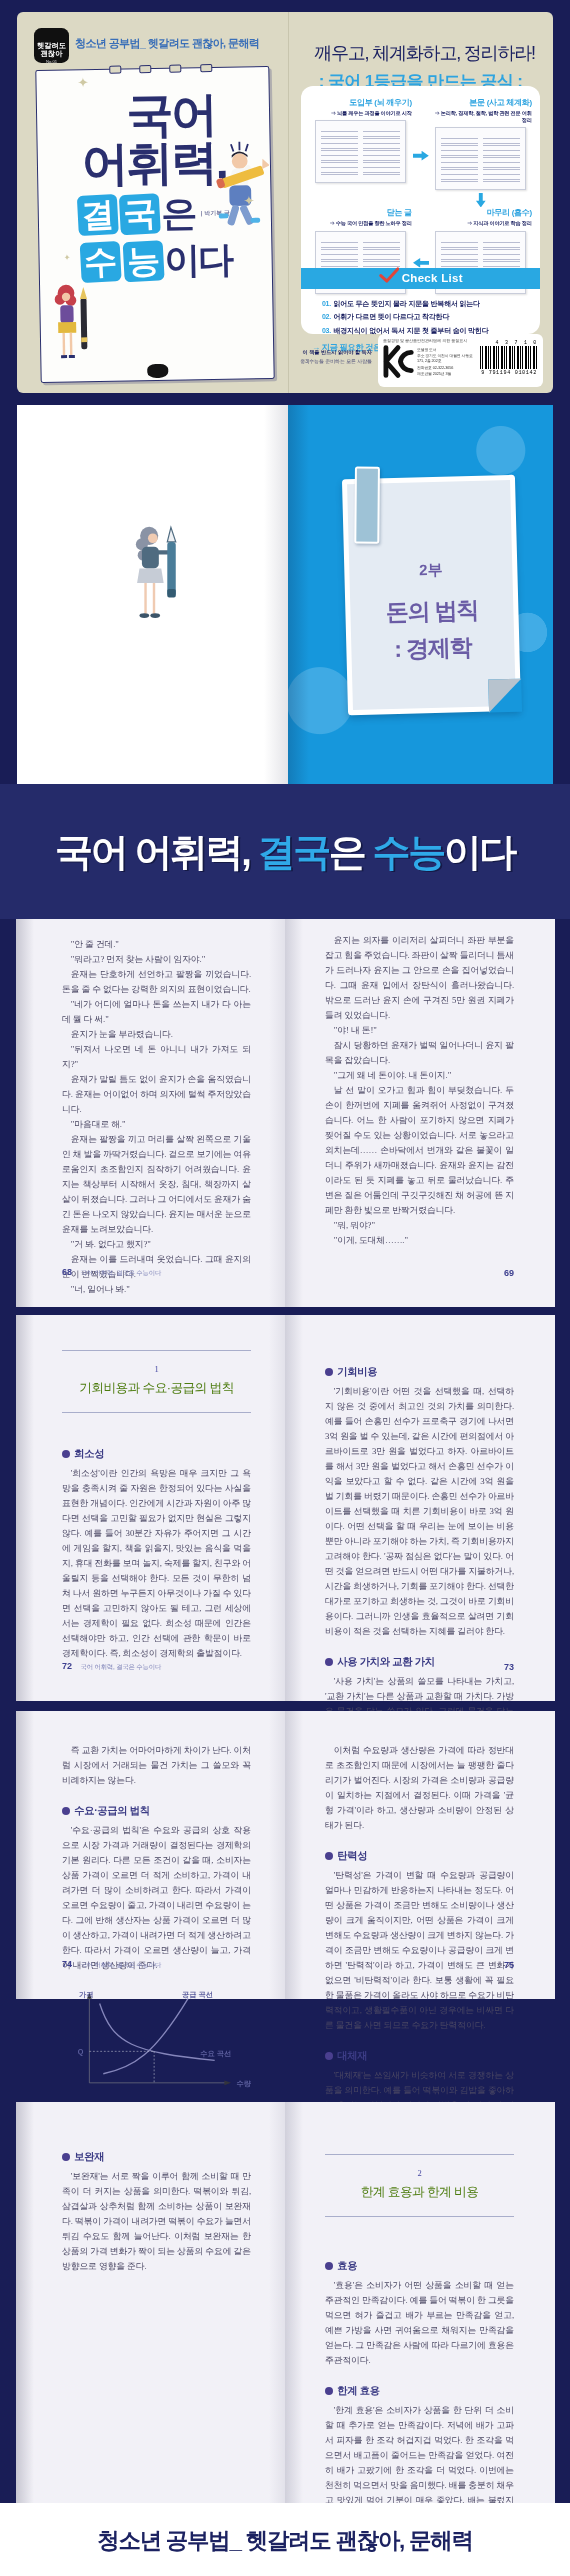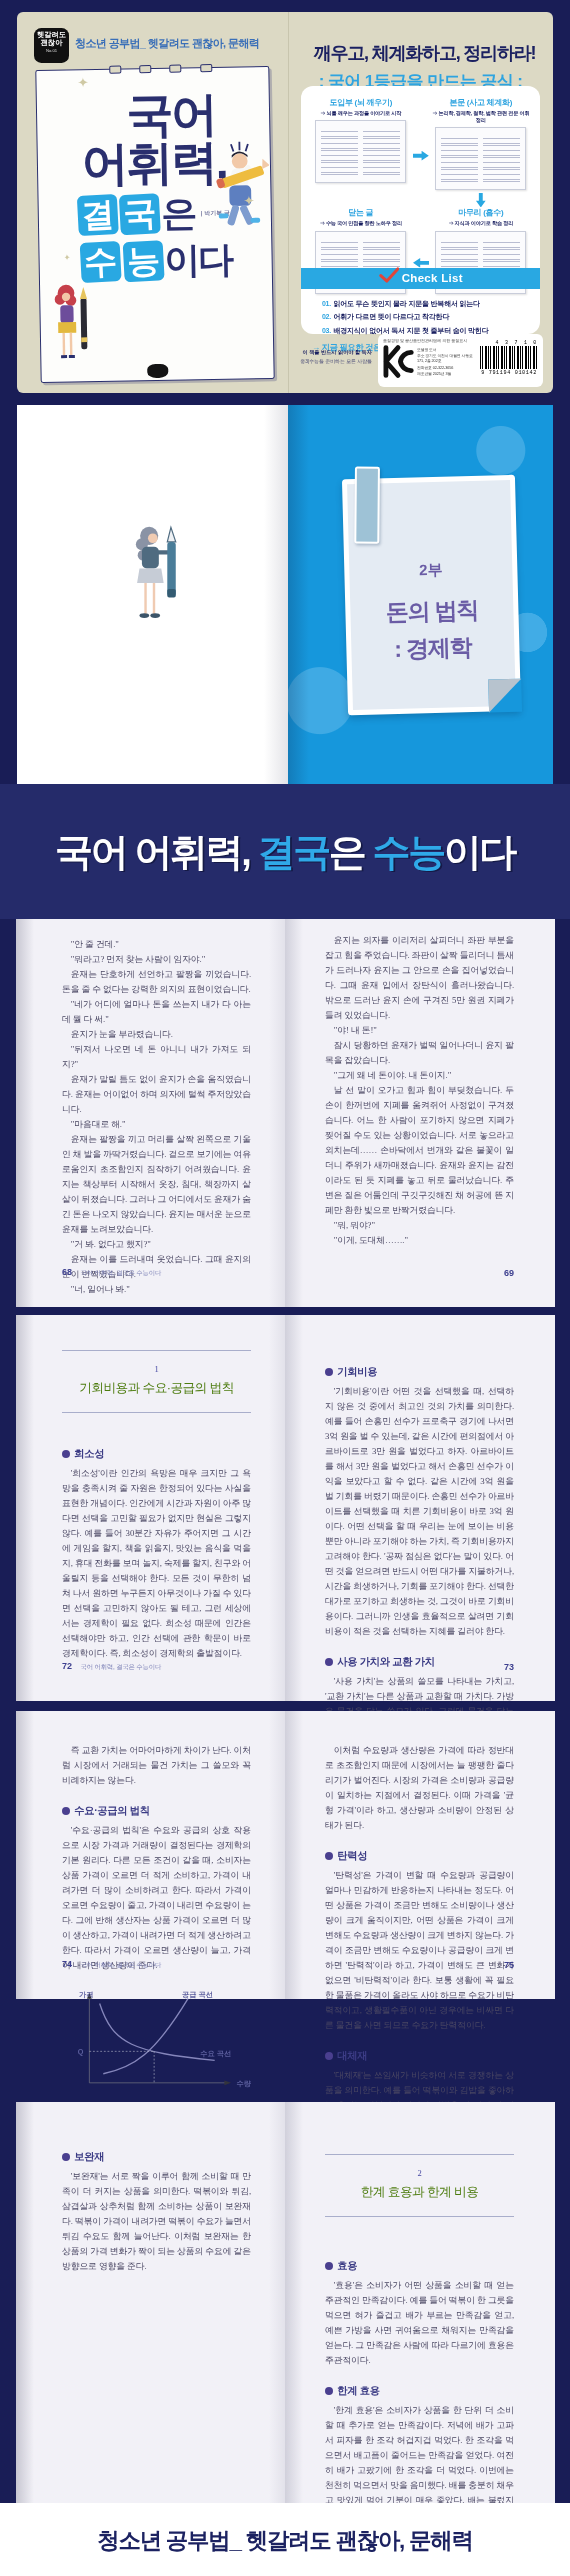--- a/index.html
+++ b/index.html
@@ -7,46 +7,46 @@
   #stage{position:relative;width:570px;height:2576px;background:#191d56;overflow:hidden;}
 
   
   #cover-section{position:absolute;top:12px;left:17px;width:536px;height:381px;
     background:#dcd9c4;border-radius:6px;overflow:hidden;}
   #cover-divider{position:absolute;top:0;left:271px;width:0.6px;height:100%;background:#c8c5ae;}
 
   
   #front-cover{position:absolute;top:0;left:0;width:271px;height:100%;}
   .badge{position:absolute;top:16px;left:17px;width:35px;height:35px;background:#101010;
-    border-radius:7.3px;color:#fff;text-align:center;padding-top:3px;box-sizing:border-box;}
+    border-radius:7.3px;color:#fff;text-align:center;padding-top:14px;box-sizing:border-box;}
   .badge .b1{font-size:7.3px;font-weight:bold;line-height:8px;}
   .badge .bno{font-size:4.2px;margin-top:1.2px;color:#ddd;}
   .series-line{position:absolute;top:24px;left:58px;width:194px;font-size:11px;font-weight:bold;
     color:#3a6fb8;letter-spacing:-0.6px;}
   .sheet{position:absolute;top:56px;left:20.6px;width:232px;height:311px;background:#fdfdfb;
     border:1.8px solid #2a2f6e;border-radius:2.4px;transform:rotate(-1deg);box-shadow:2.4px 2.4px 0 rgba(42,47,110,.25);}
   .notch{position:absolute;top:-3.6px;width:9.7px;height:6px;background:#dcd9c4;border:1.2px solid #2a2f6e;border-radius:1.8px;}
   .title-block{position:absolute;top:22px;left:0;width:100%;}
   .trow{display:flex;align-items:center;justify-content:center;line-height:1.02;}
   .t-navy{font-size:47px;font-weight:bold;color:#2a2f6e;letter-spacing:-2.4px;}
   .chip{display:inline-block;width:40px;height:40px;background:#29a8e2;color:#fff;border-radius:6px;
     font-size:33px;font-weight:bold;text-align:center;line-height:40px;margin:1.2px;transform:rotate(-2deg);}
   .author-v{font-size:6px;color:#2a2f6e;margin-left:6px;letter-spacing:0;}
   .sparkle{position:absolute;color:#cfc9a4;font-size:13.3px;}
   .cover-logo{position:absolute;bottom:2.4px;left:50%;transform:translateX(-50%);width:20.6px;height:13.3px;
     background:#141414;border-radius:40% 40% 45% 45%;}
 
   
   #promo{position:absolute;top:0;left:271px;width:265px;height:100%;}
-  .promo-headline{margin-top:29px;text-align:center;font-size:18px;font-weight:bold;color:#1b2161;letter-spacing:-1.2px;padding-left:8px;}
+  .promo-headline{margin-top:29px;text-align:center;font-size:18px;font-weight:normal;color:#1b2161;letter-spacing:-1.2px;padding-left:8px;}
   .promo-subhead{text-align:center;font-size:17px;font-weight:bold;color:#2ea4e0;margin-top:4.9px;letter-spacing:-0.6px;}
   .promo-box{position:absolute;top:74px;left:13.3px;width:239px;height:248px;background:#fff;border-radius:12px;}
   .flow-grid{position:absolute;top:11px;left:8.5px;width:222px;}
   .flow-row{display:flex;justify-content:space-between;}
-  .flow-cell{width:102px;text-align:center;}
+  .flow-cell{width:102px;text-align:right;}
   .flow-title{font-size:8px;font-weight:bold;color:#2ea4e0;letter-spacing:-0.3px;}
   .flow-desc{font-size:5.2px;color:#1b2161;font-weight:bold;margin-top:1.8px;letter-spacing:-0.2px;}
   .thumb{margin:3.6px auto 0;width:91px;height:63px;background:#fbfbfd;border:0.6px solid #c9cdda;
     box-shadow:0.6px 1.2px 1.8px rgba(0,0,0,.12);display:flex;gap:4.9px;padding:6px 4.9px;box-sizing:border-box;}
   .thumb .tcol{flex:1;background:repeating-linear-gradient(#fbfbfd 0 1.8px,#b9bdd2 1.8px 2.4px);}
   .h-arrow{width:16px;height:9.7px;background:#29a8e2;clip-path:polygon(0 30%,55% 30%,55% 0,100% 50%,55% 100%,55% 70%,0 70%);
     align-self:center;margin-top:24px;}
   .h-arrow.left{transform:rotate(180deg);}
   .v-arrow{width:9.7px;height:14.6px;background:#29a8e2;clip-path:polygon(30% 0,70% 0,70% 55%,100% 55%,50% 100%,0 55%,30% 55%);
     margin:2.4px auto;}

